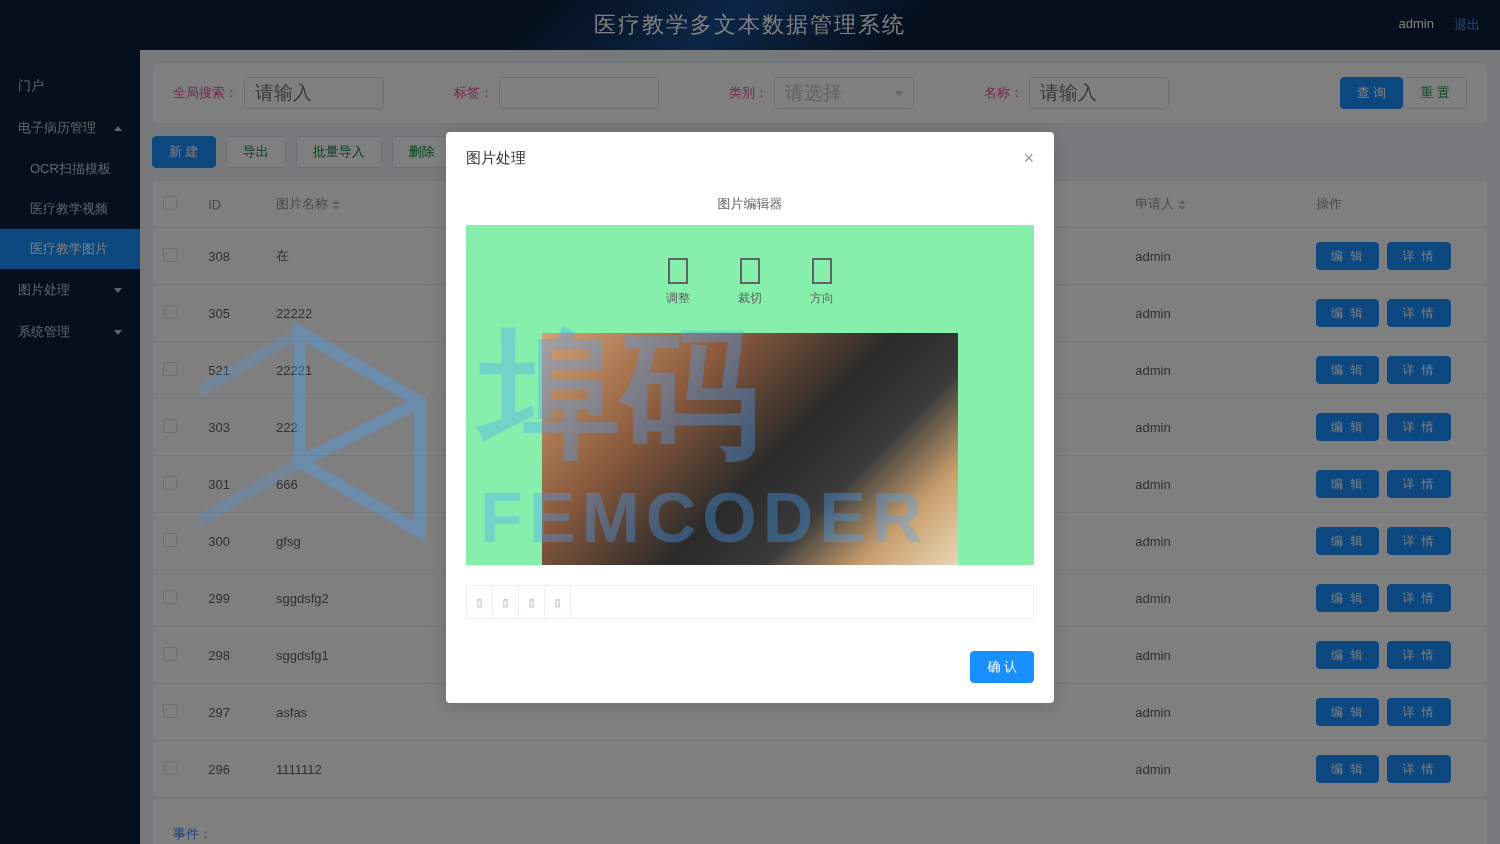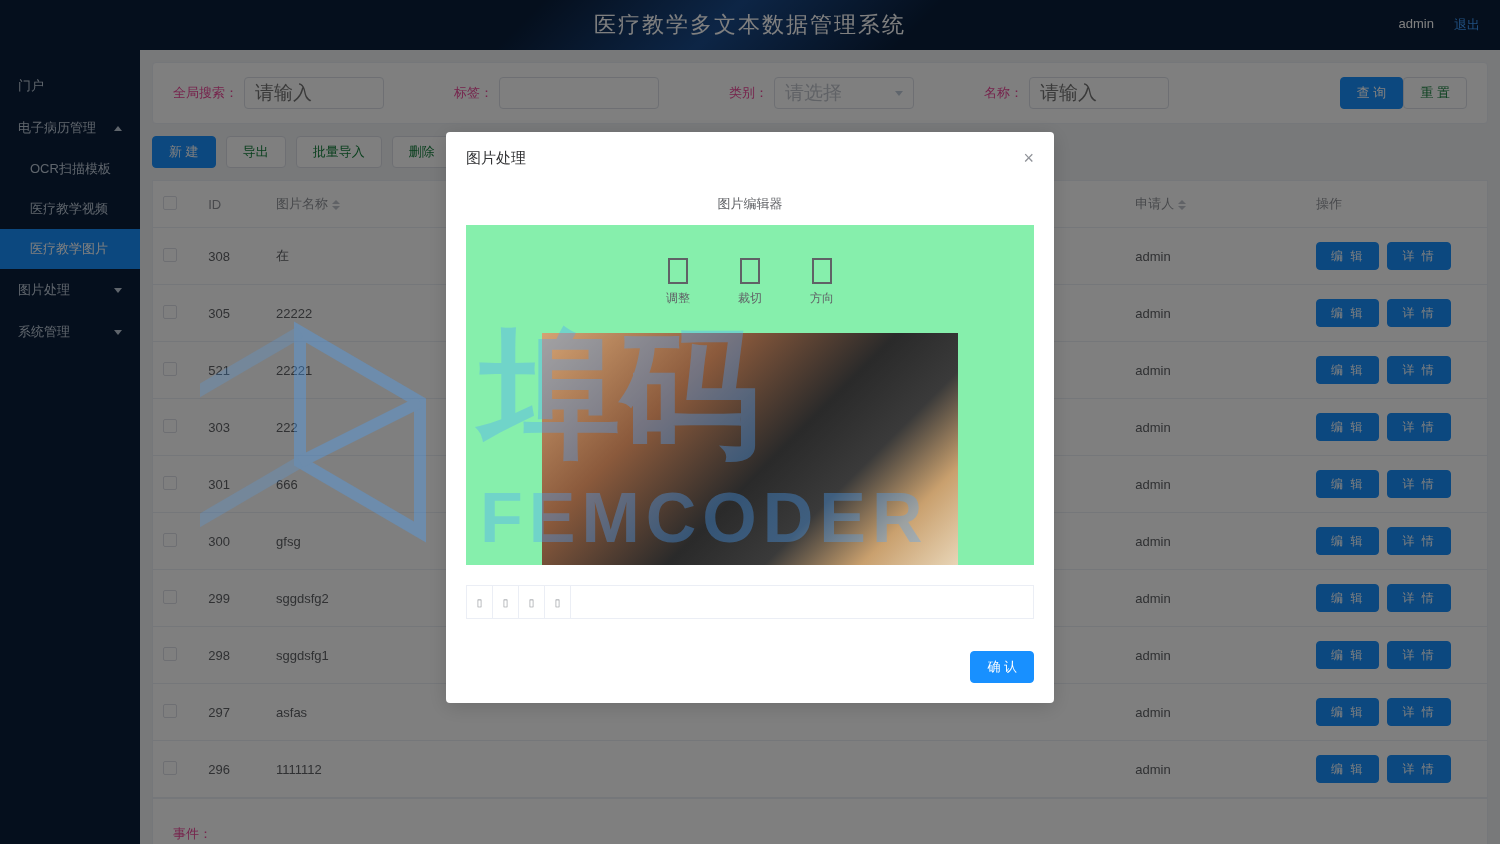--- a/index.html
+++ b/index.html
@@ -46,21 +46,21 @@
 .dialog-body{padding:10px 20px 20px}
 .editor-title{text-align:center;font-size:13px;color:#606266;margin-bottom:12px}
 .editor-frame{background:#86efac;padding-top:17px}
 .editor-tools{display:flex;justify-content:center;gap:48px;padding:16px 0 10px}
 .tool{display:flex;flex-direction:column;align-items:center;gap:6px;font-size:12px;color:#606266;cursor:pointer}
 .tool-icon{width:20px;height:26px;border:2px solid #606266}
 .editor-img{width:416px;height:232px;margin:16px auto 0;background:linear-gradient(135deg,#d4a373 0%,#8b5a3c 30%,#2a2a2a 55%,#3a3a3a 70%,#c9a06e 85%,#e8d5b7 100%);position:relative;overflow:hidden;display:block}
 .editor-bottom{display:flex;border:1px solid #ebeef5;margin-top:20px}
 .editor-bottom span{width:26px;height:32px;border-right:1px solid #ebeef5;display:flex;align-items:center;justify-content:center;font-size:10px;color:#909399;cursor:pointer}
 .dialog-footer{padding:12px 20px 20px;text-align:right}
-.section-label{font-size:13px;color:#ec4899;margin:16px 0 8px}
+.section-label{font-size:13px;color:#3b82f6;margin:16px 0 8px}
 .watermark{position:fixed;inset:0;pointer-events:none;z-index:200;display:flex;align-items:center;justify-content:center;opacity:0.35}
 .watermark svg{width:1100px}
 </style>
 </head>
 <body>
 
 <div class="header">
   <div class="header-trap"></div>
   <div class="header-title">医疗教学多文本数据管理系统</div>
   <div class="header-right">

